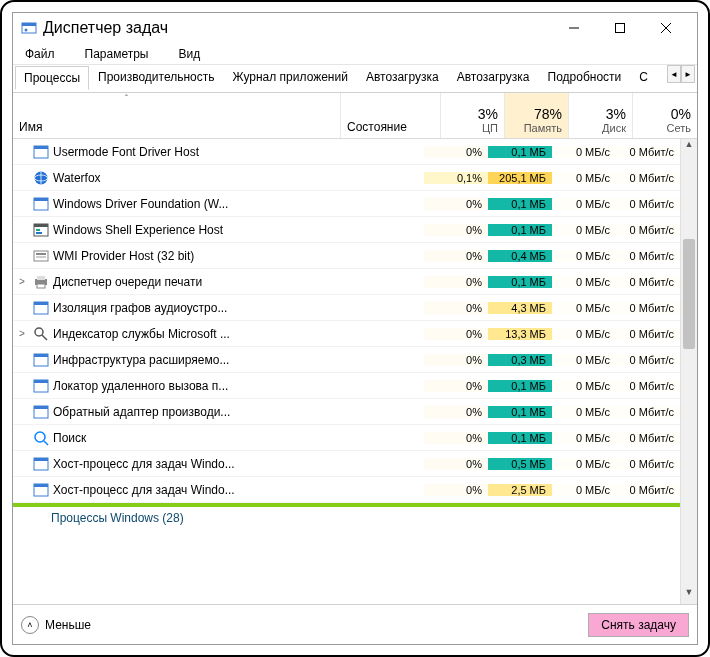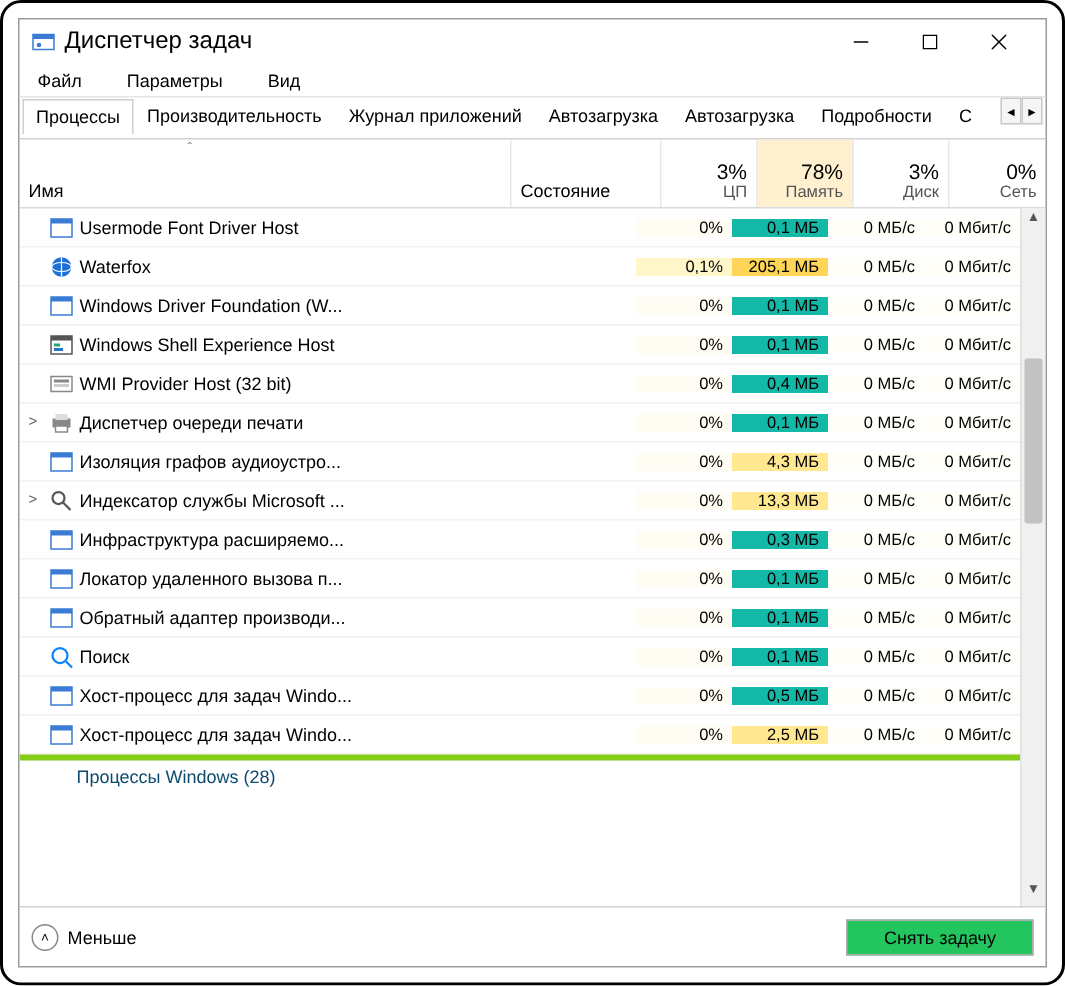--- a/index.html
+++ b/index.html
@@ -47,21 +47,21 @@
   .scrollbar { position: absolute; right: 0; top: 0; bottom: 0; width: 17px; background: #f0f0f0; border-left: 1px solid #e0e0e0; }
   .thumb { position: absolute; left: 2px; right: 2px; top: 100px; height: 110px; background: #c2c2c2; border-radius: 2px; }
   .sbarrow { position: absolute; left: 0; right: 0; height: 17px; text-align: center; font-size: 9px; color: #555; }
   .sbarrow.up { top: 0; }
   .sbarrow.down { bottom: 0; }
   .rows-inner { margin-right: 17px; }
   .section { color: #0c4a6e; padding-left: 38px; height: 26px; display: flex; align-items: center; border-top: 4px solid #84cc16; }
   .footer { height: 40px; border-top: 1px solid #d0d0d0; display: flex; align-items: center; padding: 0 8px; }
   .less { display: flex; align-items: center; gap: 6px; }
   .less .circ { width: 18px; height: 18px; border: 1px solid #888; border-radius: 50%; display: flex; align-items: center; justify-content: center; font-size: 9px; }
-  .btn { margin-left: auto; padding: 4px 24px; border: 1px solid #adadad; background: #22c55e; }
+  .btn { margin-left: auto; padding: 4px 12px; border: 1px solid #adadad; background: #f9a8d4; }
   .ico-generic { width:16px; height:16px; }
 </style>
 </head>
 <body>
 
 <div class="wrap">
   <div class="window">
 
     <div class="titlebar">
       <span class="icon">

